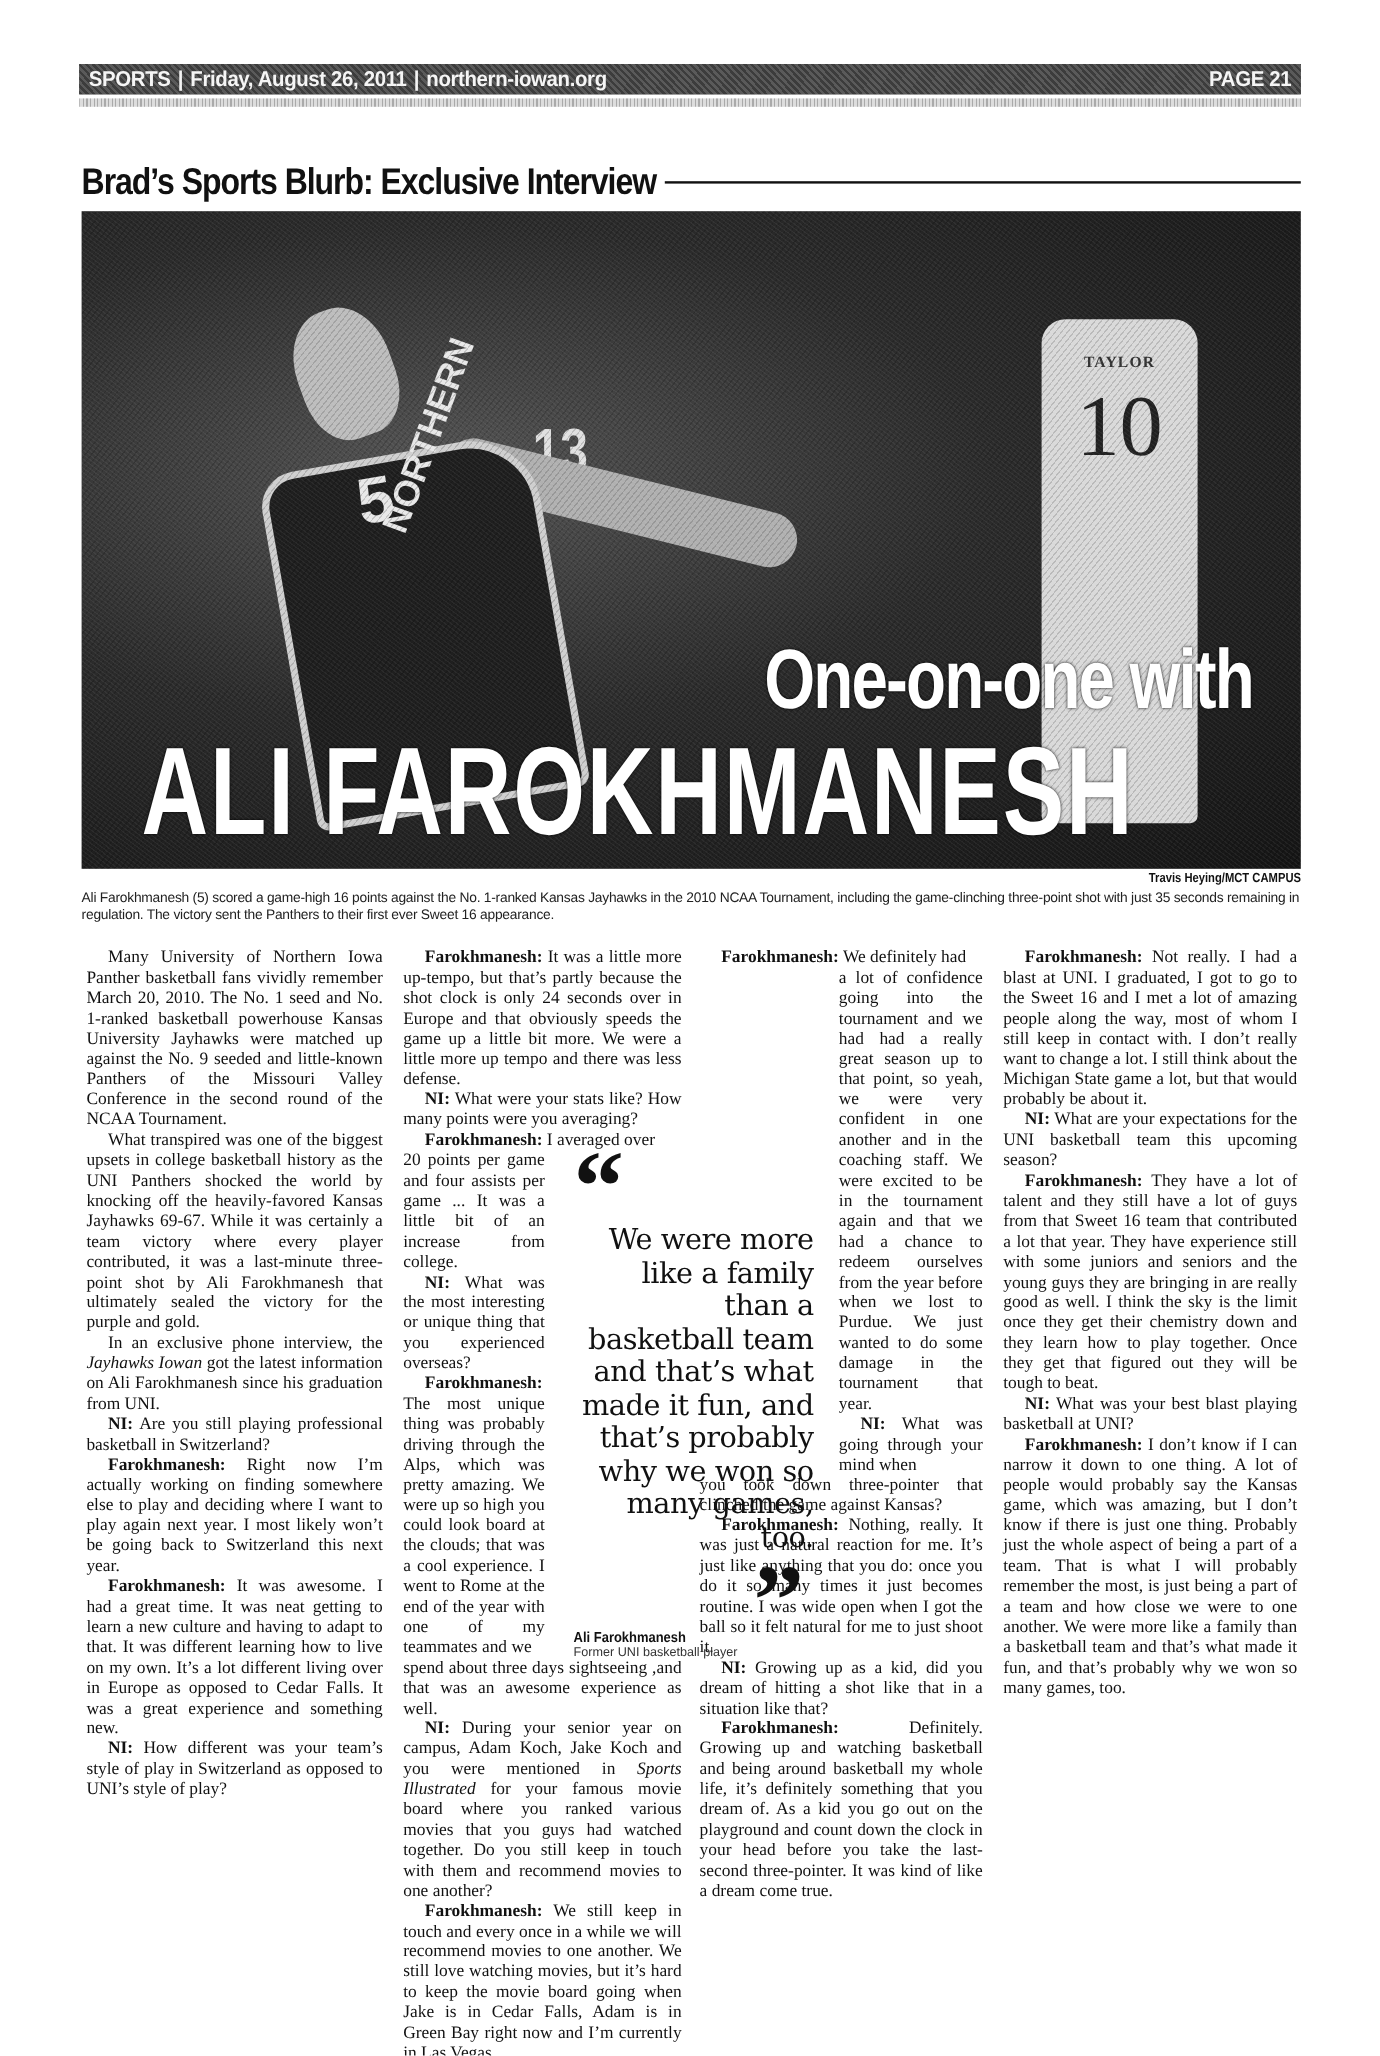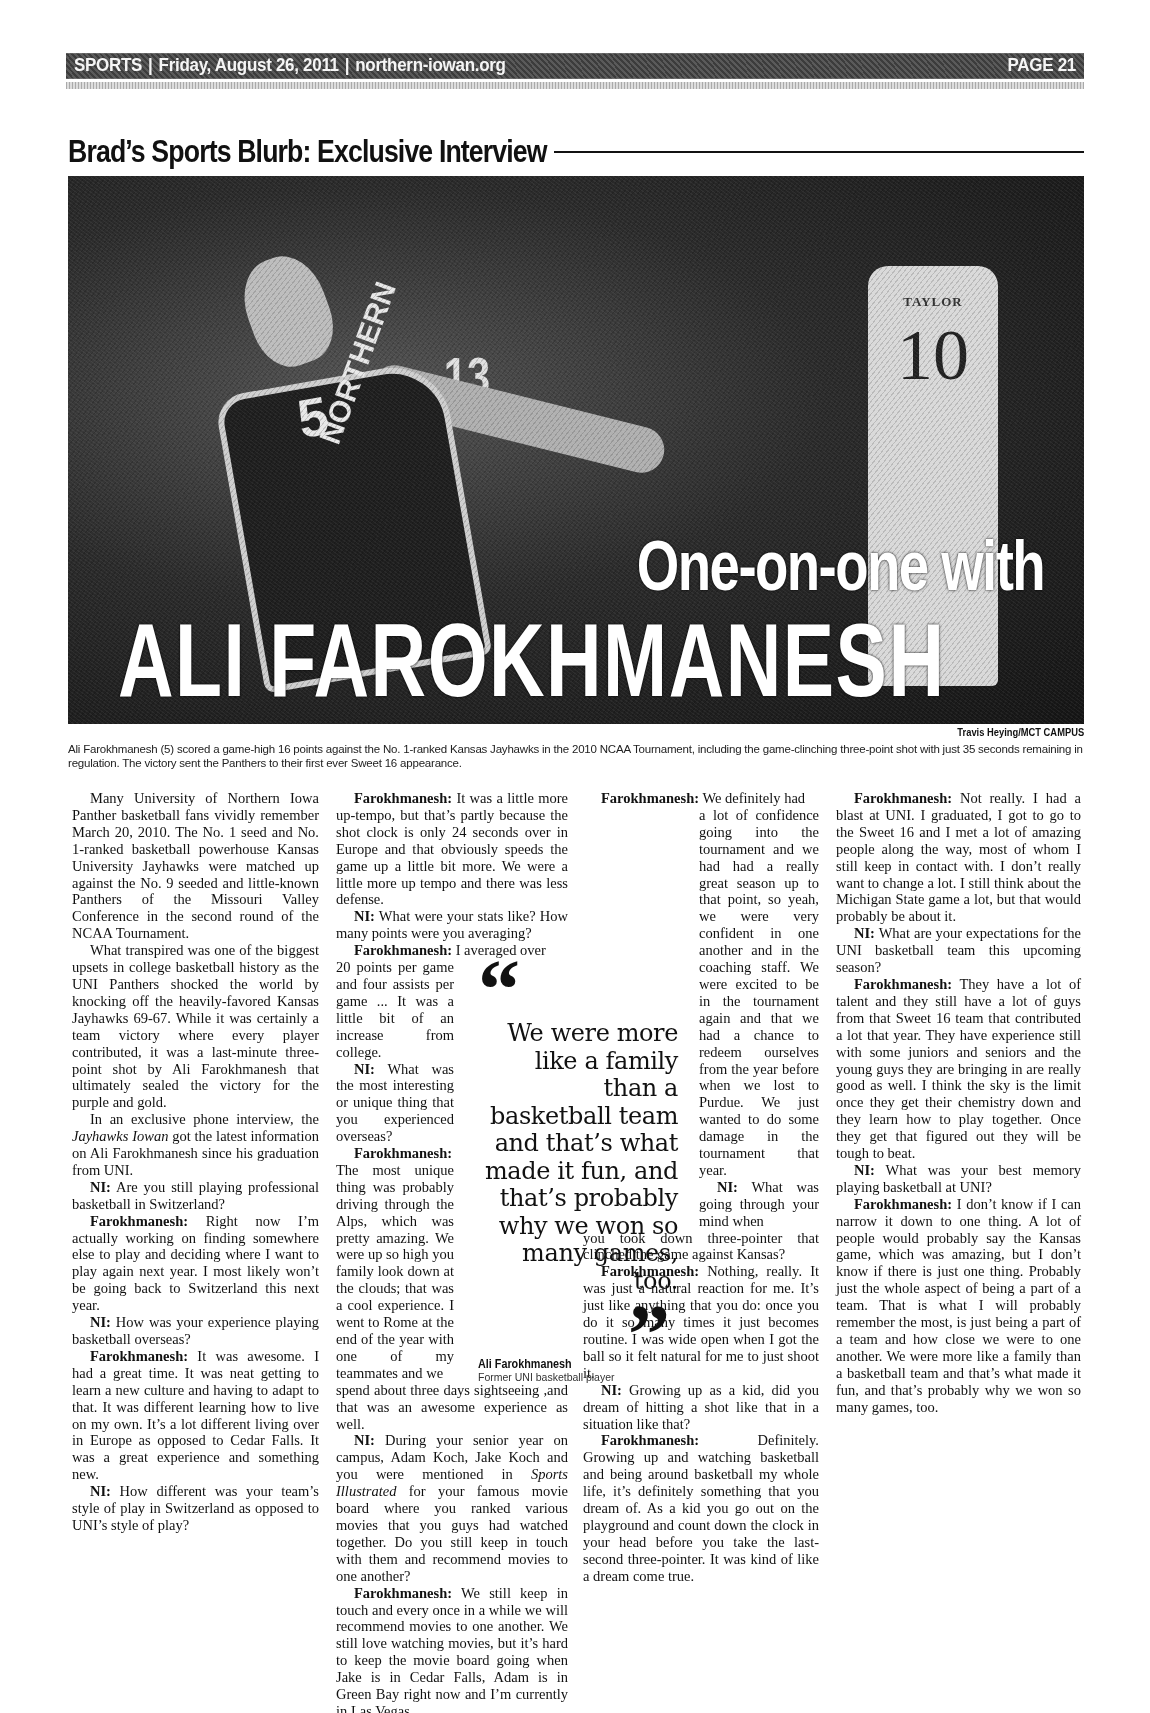--- a/index.html
+++ b/index.html
@@ -130,33 +130,32 @@
 </div>
 <div class="credit">Travis Heying/MCT CAMPUS</div>
 <div class="caption">Ali Farokhmanesh (5) scored a game-high 16 points against the No. 1-ranked Kansas Jayhawks in the 2010 NCAA Tournament, including the game-clinching three-point shot with just 35 seconds remaining in regulation. The victory sent the Panthers to their first ever Sweet 16 appearance.</div>
 
 <div class="col col1">
   <p>Many University of Northern Iowa Panther basketball fans vividly remember March 20, 2010. The No. 1 seed and No. 1-ranked basketball powerhouse Kansas University Jayhawks were matched up against the No. 9 seeded and little-known Panthers of the Missouri Valley Conference in the second round of the NCAA Tournament.</p>
   <p>What transpired was one of the biggest upsets in college basketball history as the UNI Panthers shocked the world by knocking off the heavily-favored Kansas Jayhawks 69-67. While it was certainly a team victory where every player contributed, it was a last-minute three-point shot by Ali Farokhmanesh that ultimately sealed the victory for the purple and gold.</p>
   <p><span>In an exclusive phone interview, the </span><i>Jayhawks Iowan</i><span> got the latest information on Ali Farokhmanesh since his graduation from UNI.</span></p>
   <p><b>NI:</b> <span>Are you still playing professional basketball in Switzerland?</span></p>
   <p><b>Farokhmanesh:</b> <span>Right now I’m actually working on finding somewhere else to play and deciding where I want to play again next year. I most likely won’t be going back to Switzerland this next year.</span></p>
-  <p><b>NI:</b> <span>How was your experience playing basketball overseas?</span></p>
   <p><b>Farokhmanesh:</b> <span>It was awesome. I had a great time. It was neat getting to learn a new culture and having to adapt to that. It was different learning how to live on my own. It’s a lot different living over in Europe as opposed to Cedar Falls. It was a great experience and something new.</span></p>
   <p><b>NI:</b> <span>How different was your team’s style of play in Switzerland as opposed to UNI’s style of play?</span></p>
 </div>
 
 <div class="col col2">
   <p><b>Farokhmanesh:</b> <span>It was a little more up-tempo, but that’s partly because the shot clock is only 24 seconds over in Europe and that obviously speeds the game up a little bit more. We were a little more up tempo and there was less defense.</span></p>
   <p><b>NI:</b> <span>What were your stats like? How many points were you averaging?</span></p>
   <p><b>Farokhmanesh:</b> <span>I averaged over</span></p>
   <div class="narrow-block">
     <p class="noind">20 points per game and four assists per game ... It was a little bit of an increase from college.</p>
     <p><b>NI:</b> <span>What was the most interesting or unique thing that you experienced overseas?</span></p>
-    <p><b>Farokhmanesh:</b> <span>The most unique thing was probably driving through the Alps, which was pretty amazing. We were up so high you family look down at the clouds; that was a cool experience. I went to Rome at the end of the year with one of my teammates and we</span></p>
+    <p><b>Farokhmanesh:</b> <span>The most unique thing was probably driving through the Alps, which was pretty amazing. We were up so high you could look board at the clouds; that was a cool experience. I went to Rome at the end of the year with one of my teammates and we</span></p>
   </div>
   <p class="noind">spend about three days sightseeing ,and that was an awesome experience as well.</p>
   <p><b>NI:</b> <span>During your senior year on campus, Adam Koch, Jake Koch and you were mentioned in </span><i>Sports Illustrated</i><span> for your famous movie board where you ranked various movies that you guys had watched together. Do you still keep in touch with them and recommend movies to one another?</span></p>
   <p><b>Farokhmanesh:</b> <span>We still keep in touch and every once in a while we will recommend movies to one another. We still love watching movies, but it’s hard to keep the movie board going when Jake is in Cedar Falls, Adam is in Green Bay right now and I’m currently in Las Vegas.</span></p>
 </div>
 
 <div class="col col3">
   <p><b>Farokhmanesh:</b> <span>We definitely had</span></p>
   <div class="narrow-right">
     <p class="noind">a lot of confidence going into the tournament and we had had a really great season up to that point, so yeah, we were very confident in one another and in the coaching staff. We were excited to be in the tournament again and that we had a chance to redeem ourselves from the year before when we lost to Purdue. We just wanted to do some damage in the tournament that year.</p>
@@ -165,21 +164,21 @@
   <p class="noind">you took down three-pointer that clinched the game against Kansas?</p>
   <p><b>Farokhmanesh:</b> <span>Nothing, really. It was just a natural reaction for me. It’s just like anything that you do: once you do it so many times it just becomes routine. I was wide open when I got the ball so it felt natural for me to just shoot it.</span></p>
   <p><b>NI:</b> <span>Growing up as a kid, did you dream of hitting a shot like that in a situation like that?</span></p>
   <p><b>Farokhmanesh:</b> <span>Definitely. Growing up and watching basketball and being around basketball my whole life, it’s definitely something that you dream of. As a kid you go out on the playground and count down the clock in your head before you take the last-second three-pointer. It was kind of like a dream come true.</span></p>
 </div>
 
 <div class="col col4">
   <p><b>Farokhmanesh:</b> <span>Not really. I had a blast at UNI. I graduated, I got to go to the Sweet 16 and I met a lot of amazing people along the way, most of whom I still keep in contact with. I don’t really want to change a lot. I still think about the Michigan State game a lot, but that would probably be about it.</span></p>
   <p><b>NI:</b> <span>What are your expectations for the UNI basketball team this upcoming season?</span></p>
   <p><b>Farokhmanesh:</b> <span>They have a lot of talent and they still have a lot of guys from that Sweet 16 team that contributed a lot that year. They have experience still with some juniors and seniors and the young guys they are bringing in are really good as well. I think the sky is the limit once they get their chemistry down and they learn how to play together. Once they get that figured out they will be tough to beat.</span></p>
-  <p><b>NI:</b> <span>What was your best memory playing basketball at UNI?</span></p>
+  <p><b>NI:</b> <span>What was your best blast playing basketball at UNI?</span></p>
   <p><b>Farokhmanesh:</b> <span>I don’t know if I can narrow it down to one thing. A lot of people would probably say the Kansas game, which was amazing, but I don’t know if there is just one thing. Probably just the whole aspect of being a part of a team. That is what I will probably remember the most, is just being a part of a team and how close we were to one another. We were more like a family than a basketball team and that’s what made it fun, and that’s probably why we won so many games, too.</span></p>
 </div>
 
 <div class="pullquote">
   <div class="pq-open">“</div>
   <div class="pq-text">We were more like a family than a basketball team and that’s what made it fun, and that’s probably why we won so many games, too.</div>
   <div class="pq-close">”</div>
   <div class="pq-name">Ali Farokhmanesh</div>
   <div class="pq-role">Former UNI basketball player</div>
 </div>

